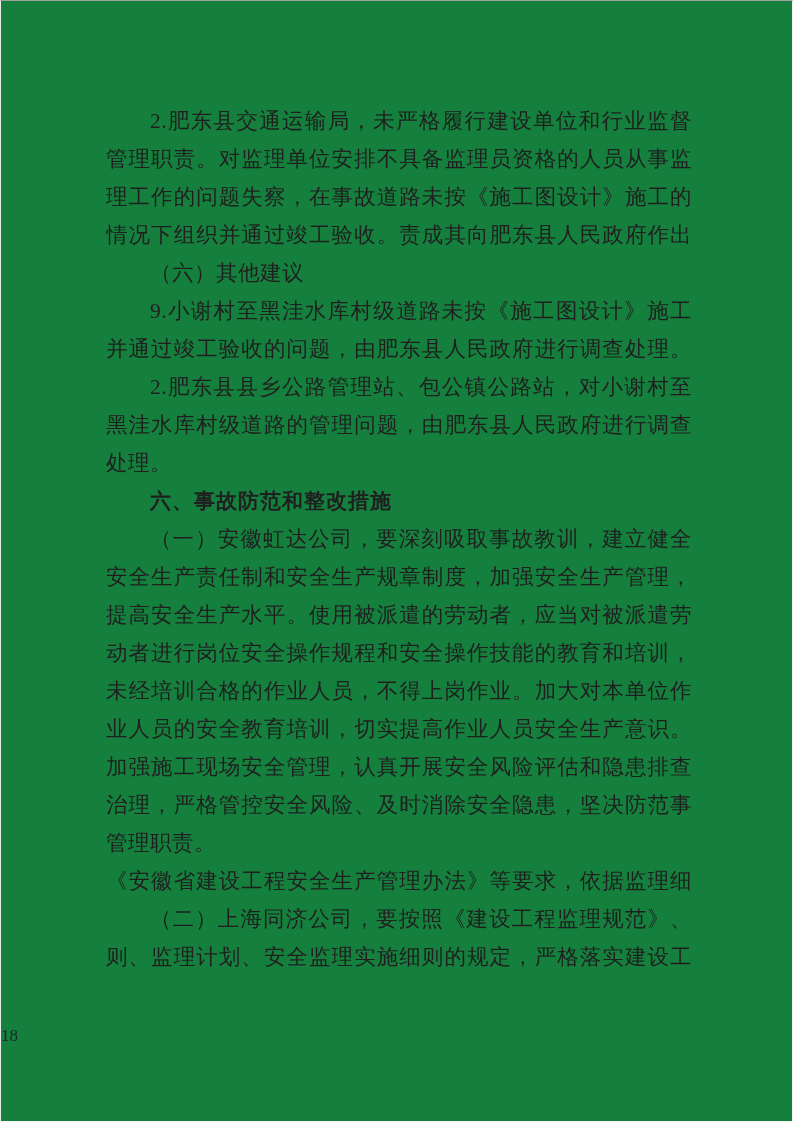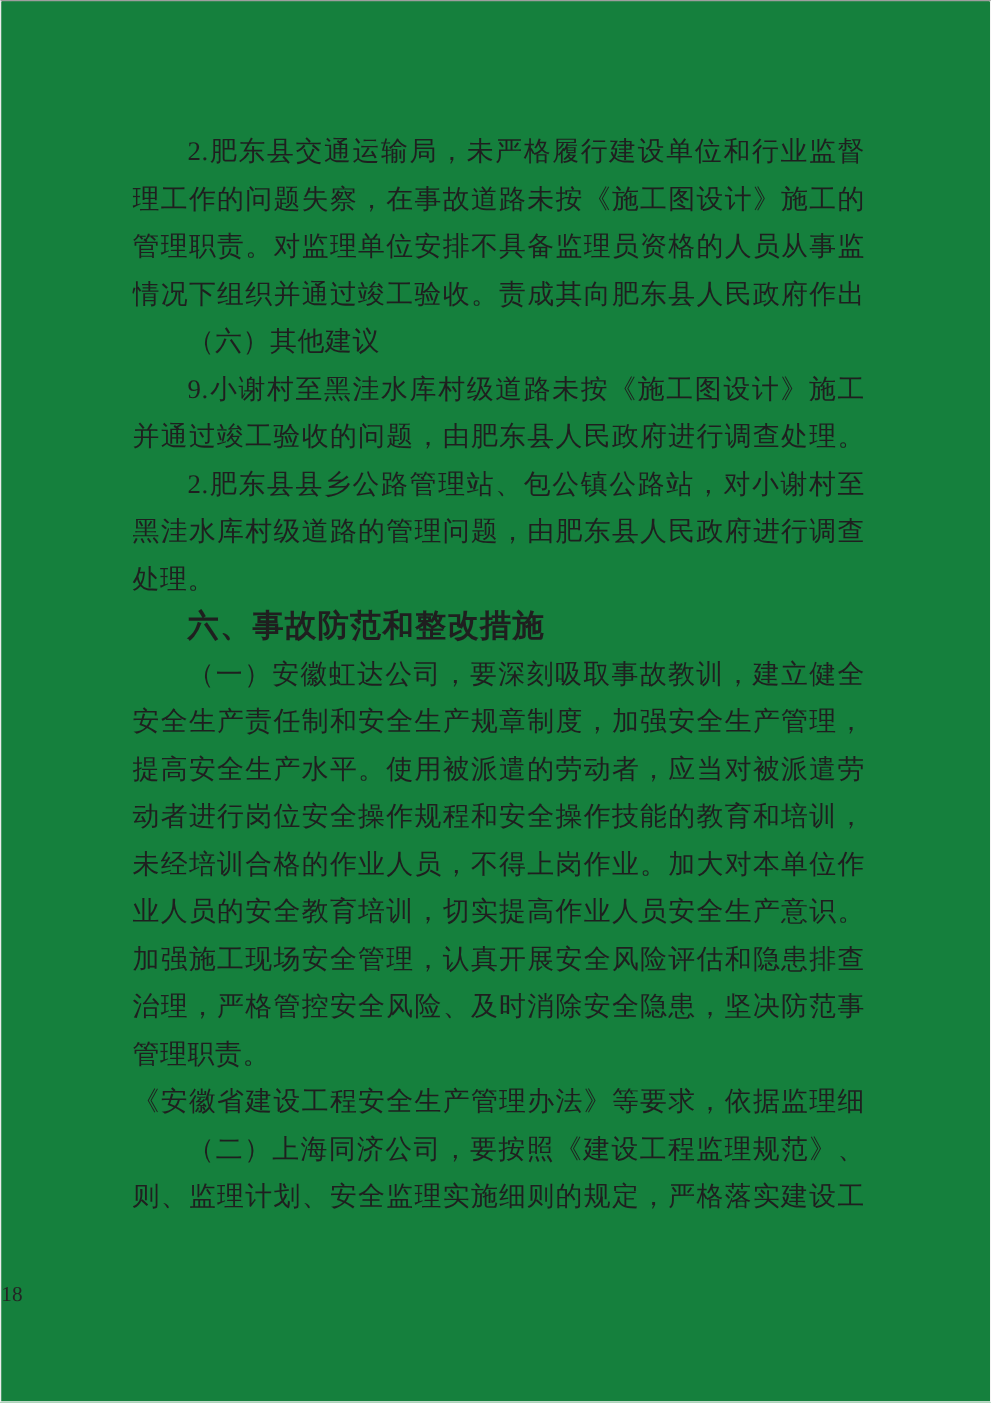--- a/index.html
+++ b/index.html
@@ -39,43 +39,43 @@
   .line.jl {
     text-align: justify;
     text-align-last: justify;
     text-justify: inter-character;
   }
   
   .line.ind { text-indent: 44px; }
   .block.heading .line {
     font-family: "Liberation Sans", sans-serif;
     font-weight: bold;
-    font-size: 25px;
+    font-size: 21px;
     letter-spacing: 1px;
   }
   .pageno {
     position: absolute;
     left: 0;
     right: 0;
     top: 1025px;
     font-size: 17px;
     line-height: 20px;
     color: #242424;
     font-family: "Liberation Serif", serif;
   }
 </style>
 </head>
 <body>
 
 <div class="page">
   <div class="content" id="blocks-root">
       <div class="block para">
         <div class="line jl ind">2.肥东县交通运输局，未严格履行建设单位和行业监督</div>
+        <div class="line jl">管理职责。对监理单位安排不具备监理员资格的人员从事监</div>
         <div class="line jl">理工作的问题失察，在事故道路未按《施工图设计》施工的</div>
-        <div class="line jl">管理职责。对监理单位安排不具备监理员资格的人员从事监</div>
         <div class="line jl">情况下组织并通过竣工验收。责成其向肥东县人民政府作出</div>
       </div>
       <div class="block para">
         <div class="line ind">（六）其他建议</div>
       </div>
       <div class="block para">
         <div class="line jl ind">9.小谢村至黑洼水库村级道路未按《施工图设计》施工</div>
         <div class="line jl">并通过竣工验收的问题，由肥东县人民政府进行调查处理。</div>
       </div>
       <div class="block para">

